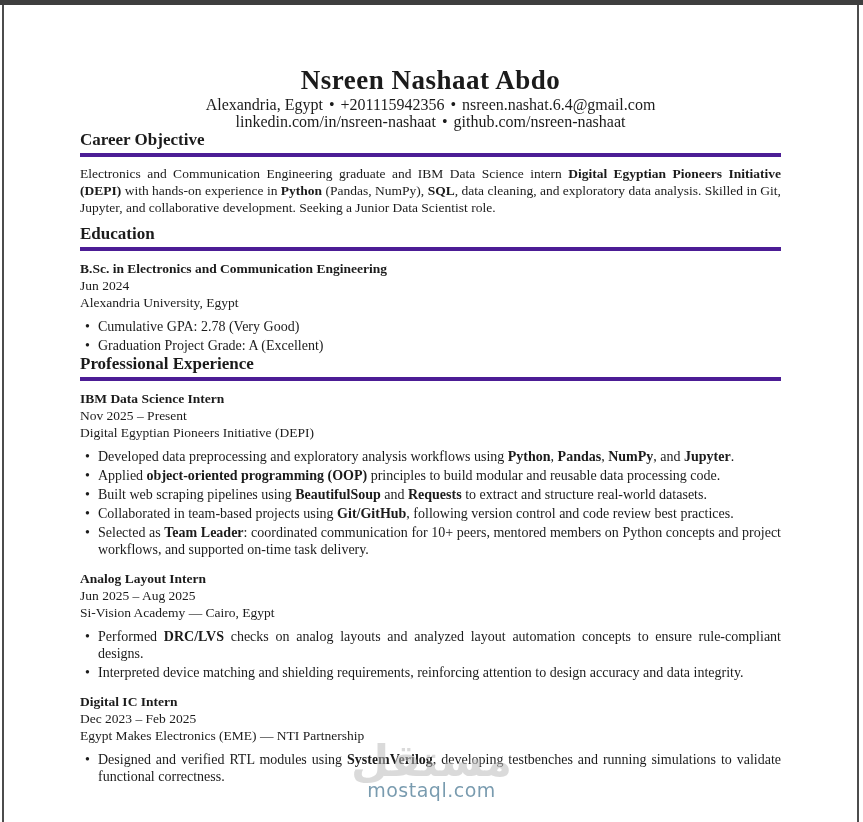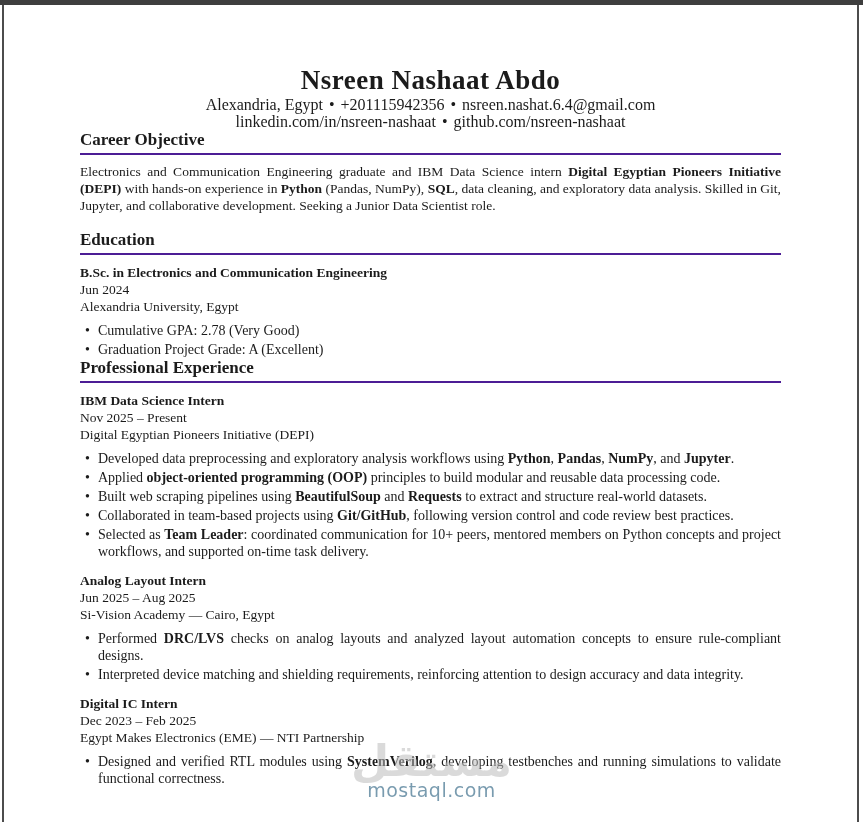--- a/index.html
+++ b/index.html
@@ -38,27 +38,27 @@
     line-height: 17px;
   }
   .contact-line .sep { padding: 0 6px; }
 
   h2.section-title {
     margin: 0;
     font-size: 17px;
     line-height: 20px;
     font-weight: bold;
     padding-bottom: 3px;
-    border-bottom: 2px solid #4c1d95;
+    border-bottom: 4px solid #4c1d95;
   }
   .mt-career { margin-top: 20px; }
   .mt-sec    { margin-top: 12px; }
 
   .objective {
-    margin: 8px 0 16px 0;
+    margin: 8px 0 8px 0;
     font-size: 13.5px;
     line-height: 17px;
     text-align: justify;
   }
 
   .entry-head {
     display: flex;
     justify-content: space-between;
     align-items: baseline;
     margin-top: 9px;

